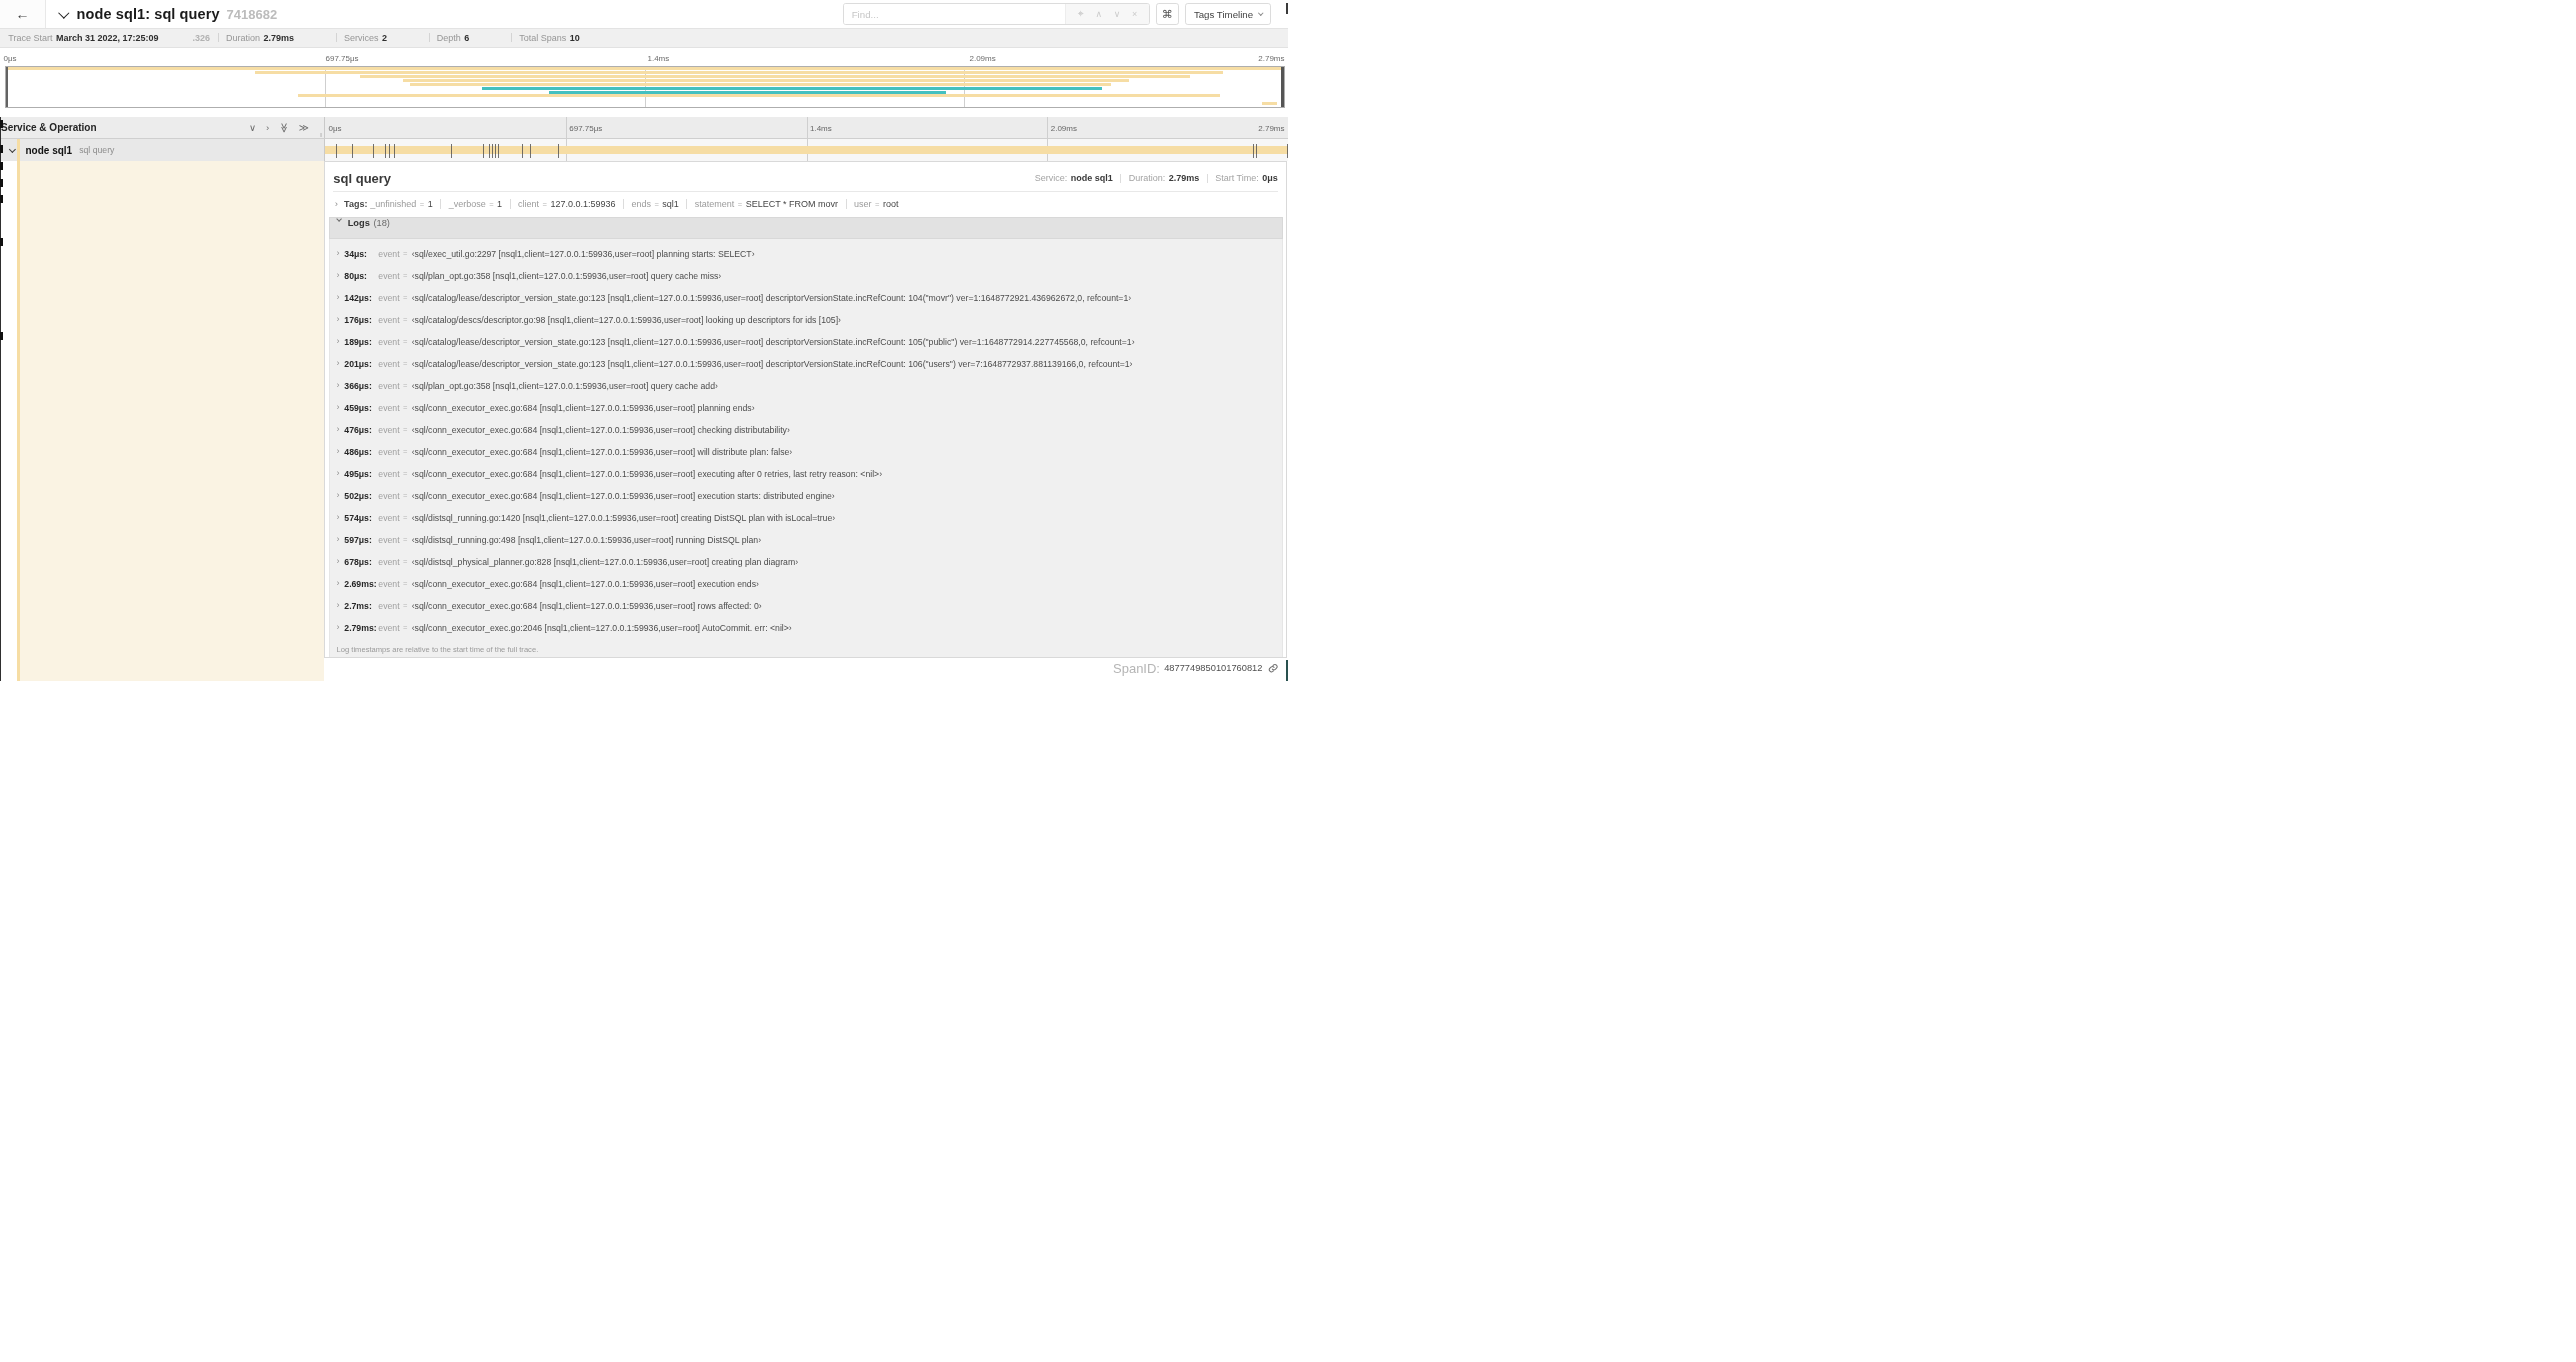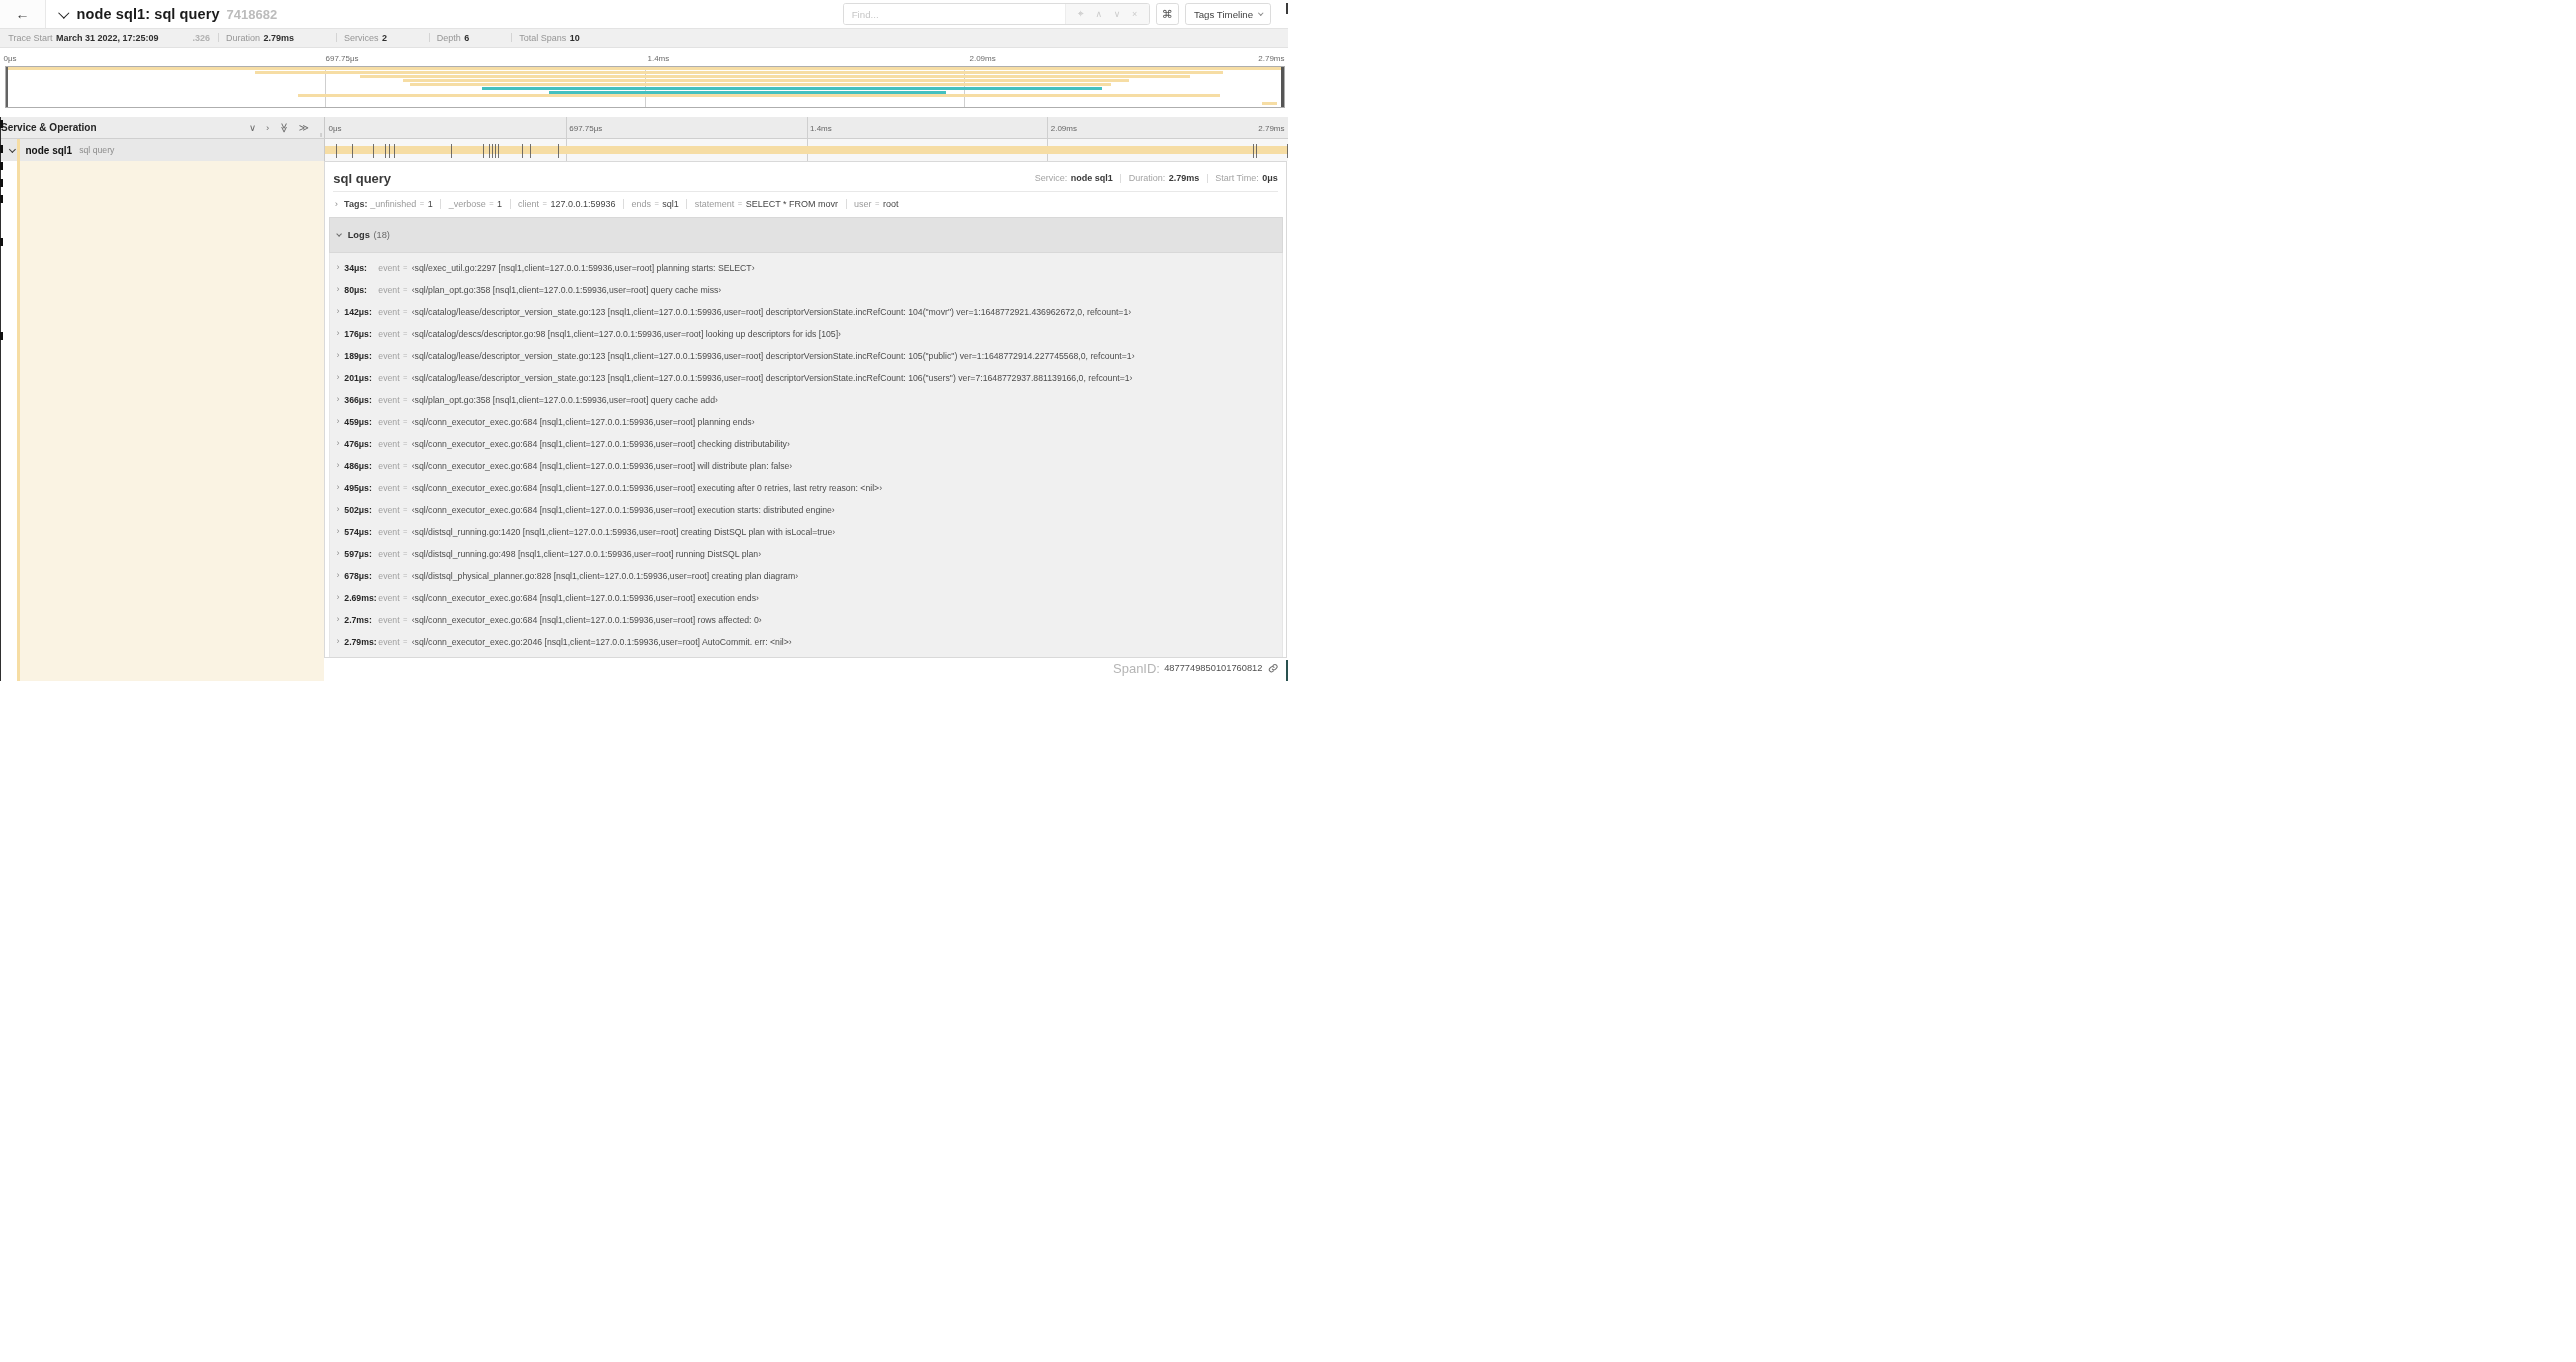--- a/index.html
+++ b/index.html
@@ -82,28 +82,28 @@
   .dp-title { font-size:13px; font-weight:600; color:#3a3a3a; }
   .dp-meta { margin-left:auto; display:flex; align-items:center; font-size:9px; }
   .meta-item { display:flex; align-items:center; white-space:nowrap; }
   .meta-item + .meta-item::before { content:""; width:0.7px; height:9px; background:#dcdcdc; margin:0 7.6px; }
   .meta-label { color:#a3a3a3; margin-right:3.5px; }
   .meta-value { color:#3a3a3a; font-weight:bold; }
   .dp-divider { height:0.7px; background:#e8e8e8; margin:0 8.3px; }
   .tags-row { display:flex; align-items:center; padding:7px 7px 8.3px 9.7px; font-size:9px; cursor:pointer; }
   .row-chev { color:#8c8c8c; font-size:9.7px; margin-right:6.2px; line-height:1; }
   .tags-title { font-weight:bold; color:#484848; margin-right:2.8px; }
-  .tag { display:flex; align-items:flex-start; white-space:nowrap; }
+  .tag { display:flex; align-items:flex-end; white-space:nowrap; }
   .tag::before { content:""; width:0.7px; height:9.7px; background:#dcdcdc; margin:0 7.6px; }
   .tag:first-of-type::before { display:none; margin:0 0 0 5.5px; }
   .tag-key { color:#9b9b9b; }
   .tag-eq { color:#b3b3b3; font-size:7.6px; margin:0 3.5px; }
   .tag-val { color:#454545; }
   .logs-acc { margin:0 3.5px; }
-  .logs-head { height:36px; background:#e2e2e2; border:0.7px solid #d8d8d8; display:flex; align-items:center;
+  .logs-head { height:22px; background:#e2e2e2; border:0.7px solid #d8d8d8; display:flex; 
                padding-left:7px; font-size:9.3px; cursor:pointer; }
   .logs-head .chev { width:4.2px; height:4.2px; border-width:1px; color:#6f6f6f; margin-right:7px; margin-top:-1.4px; }
   .logs-title { font-weight:bold; color:#333; margin-right:3.5px; }
   .logs-count { color:#6a6a6a; }
   .logs-body { background:#f0f0f0; border:0.7px solid #e6e6e6; border-top:0; padding-top:3.5px; }
   .log-row { height:22px; display:flex; align-items:center; padding-left:7px; font-size:8.7px; white-space:nowrap;
              overflow:hidden; cursor:pointer; }
   .log-row .row-chev { font-size:9px; margin-right:4.8px; }
   .log-time { font-weight:bold; color:#262626; width:34px; flex:none; }
   .log-key { color:#9e9e9e; margin-right:3.5px; }

